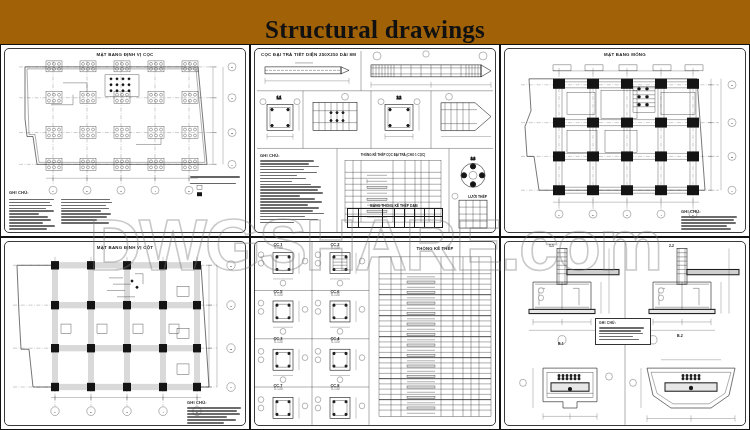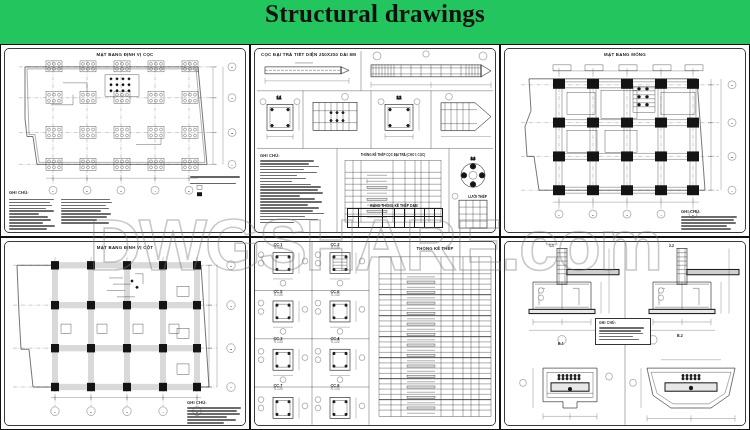--- a/index.html
+++ b/index.html
@@ -5,21 +5,21 @@
   html,body{margin:0;padding:0;}
   body{
     width:750px;height:430px;overflow:hidden;background:#ffffff;
     font-family:"Liberation Sans",sans-serif;
   }
   .page{position:relative;width:750px;height:430px;background:#ffffff;}
 
   
   .title-bar{
     position:absolute;left:0;top:0;width:750px;height:44px;
-    display:flex;align-items:flex-start;justify-content:center;background:#22c55e;
+    display:flex;align-items:flex-end;justify-content:center;background:#a16207;
   }
   .title-bar .title{
     font-family:"Liberation Serif",serif;font-weight:bold;font-size:25px;
     color:#111;letter-spacing:.2px;
   }
 
   
   .sheet{
     position:absolute;left:0;top:44px;width:750px;height:386px;
     background:#111;display:grid;

